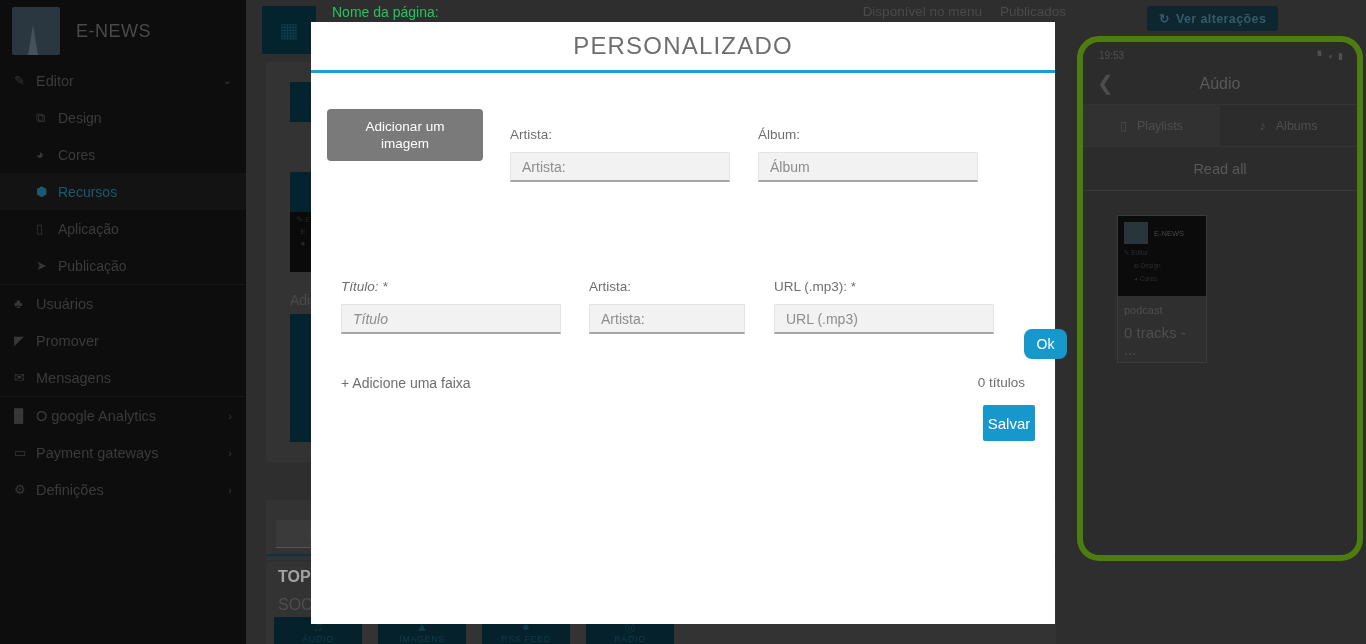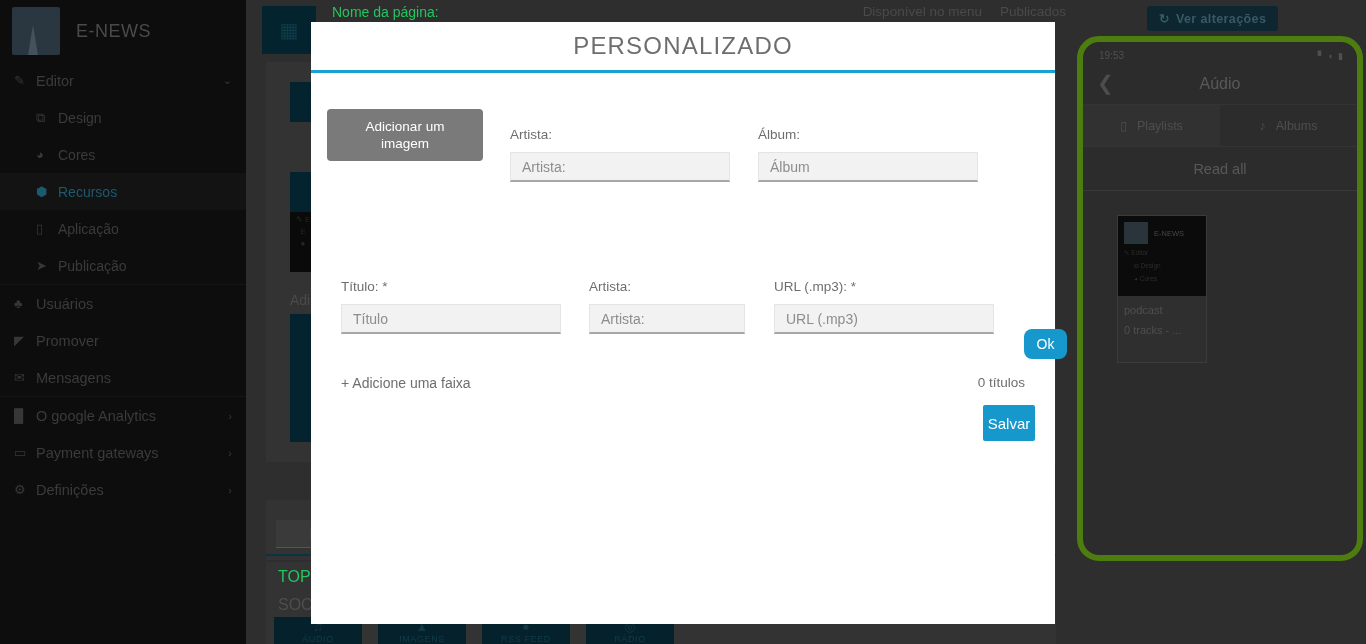--- a/index.html
+++ b/index.html
@@ -106,21 +106,21 @@
   }
   .bg-tabs-rule {
     position: absolute; left: 0; top: 54px; width: 790px; height: 2px;
     background: #0c3341;
   }
   .bg-list {
     position: absolute; left: 266px; top: 562px; width: 790px; height: 82px;
     background: #333;
   }
   .bg-list-inner { position: absolute; left: 12px; top: 6px; }
-  .bg-list-title { color: #22c55e; font-size: 16px; }
+  .bg-list-title { color: #a3a3a3; font-size: 16px; font-weight: bold; }
   .bg-list-sub { color: #4e4e4e; font-size: 16px; margin-top: 10px; }
   .tilestrip {
     position: absolute; left: 274px; top: 617px; display: flex; gap: 16px;
   }
   .tile {
     width: 88px; height: 27px; background: #05222c;
     display: flex; flex-direction: column; align-items: center;
     justify-content: flex-start; padding-top: 3px;
   }
   .tile-ico { color: #103846; font-size: 13px; line-height: 13px; }
@@ -167,21 +167,21 @@
     border: 1px solid #3b3b3b; background: #2f2f2f;
   }
   .pcard-top { height: 80px; background: #0b0b0b; padding: 6px; }
   .pcard-top-row { display: flex; align-items: center; gap: 6px; }
   .pcard-thumb { width: 24px; height: 22px; background: #2a343b; }
   .pcard-brand { color: #464646; font-size: 7.5px; }
   .pcard-li { color: #2d2d2d; font-size: 6.5px; margin-top: 5px; }
   .pcard-li.ind { padding-left: 10px; }
   .pcard-body { padding: 8px 6px; }
   .pcard-t1 { color: #4f4f4f; font-size: 11px; }
-  .pcard-t2 { color: #4f4f4f; font-size: 11px; margin-top: 8px; }
+  .pcard-t2 { color: #4f4f4f; font-size: 15px; margin-top: 8px; }
 
   
   .modal {
     position: absolute; left: 311px; top: 22px; width: 744px; height: 602px;
     background: #ffffff; z-index: 50;
   }
   .modal-head {
     height: 51px; background: #fff; border-bottom: 3px solid #1ba0d6;
     display: flex; align-items: center; justify-content: center;
   }
@@ -201,21 +201,21 @@
   .field-label { color: #6e6e6e; font-size: 13.5px; margin-bottom: 10px; }
   .inp {
     background: #f2f2f2; border: 1px solid #e4e4e4; border-bottom: 2px solid #a6a6a6;
     height: 30px; display: flex; align-items: center; padding: 0 11px;
     color: #8d8d8d; font-size: 14px;
   }
   .f-artist { position: absolute; left: 199px; top: 54px; width: 220px; }
   .f-album  { position: absolute; left: 447px; top: 54px; width: 220px; }
 
   .row2 { position: relative; height: 92px; margin-top: 118px; }
-  .f-title  { position: absolute; left: 14px;  top: 0; width: 220px; }
+  .f-title  { position: absolute; left: 14px;  top: 0; width: 220px; font-style: italic; }
   .f-tartist{ position: absolute; left: 262px; top: 0; width: 156px; }
   .f-url    { position: absolute; left: 447px; top: 0; width: 220px; }
   .ok-btn {
     position: absolute; left: 697px; top: 50px; width: 43px; height: 30px;
     background: #1798cd; color: #fff; font-size: 14px;
     display: flex; align-items: center; justify-content: center;
     border-radius: 8px;
   }
   .row3 {
     position: relative; display: flex; justify-content: space-between;

